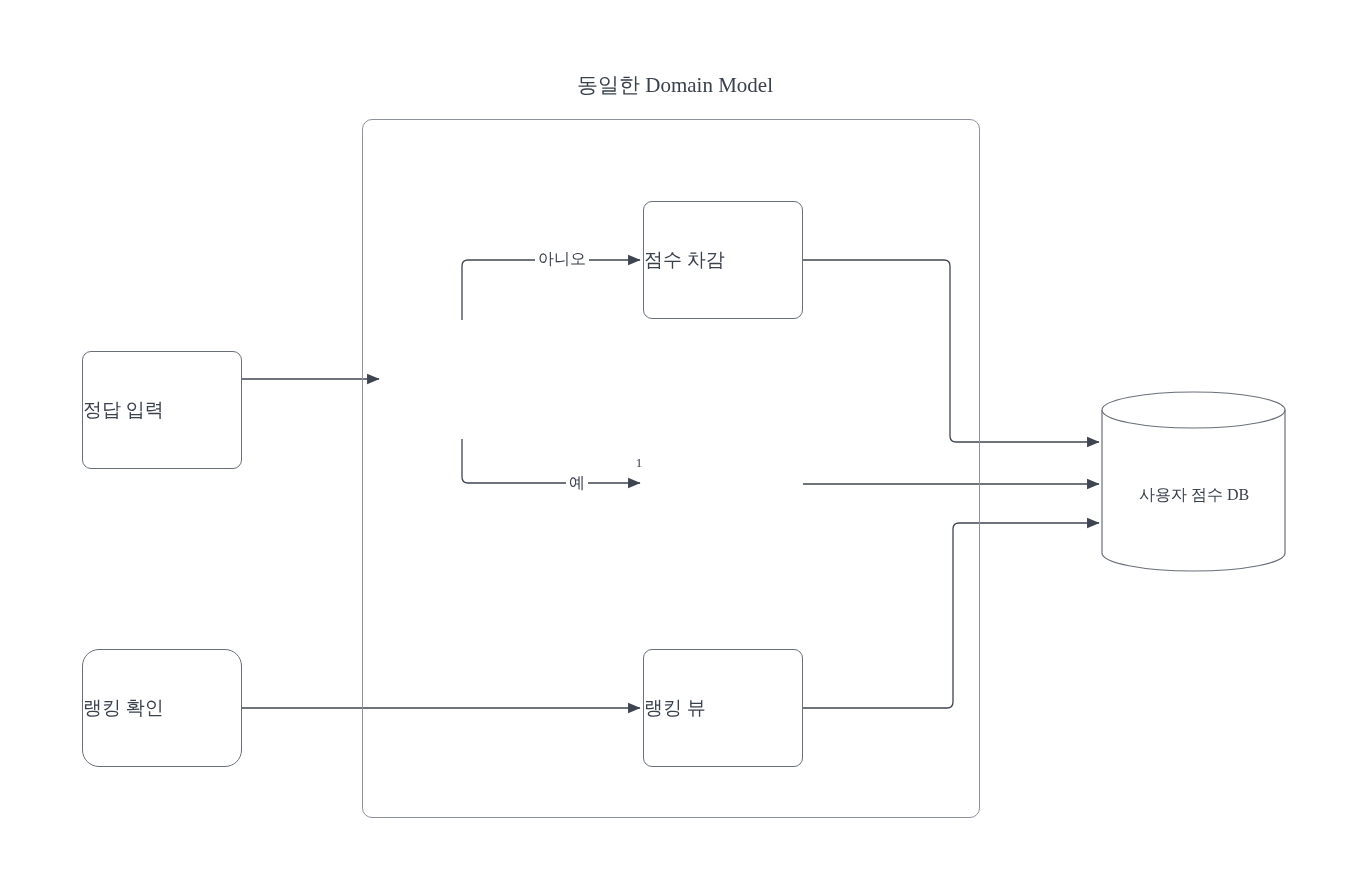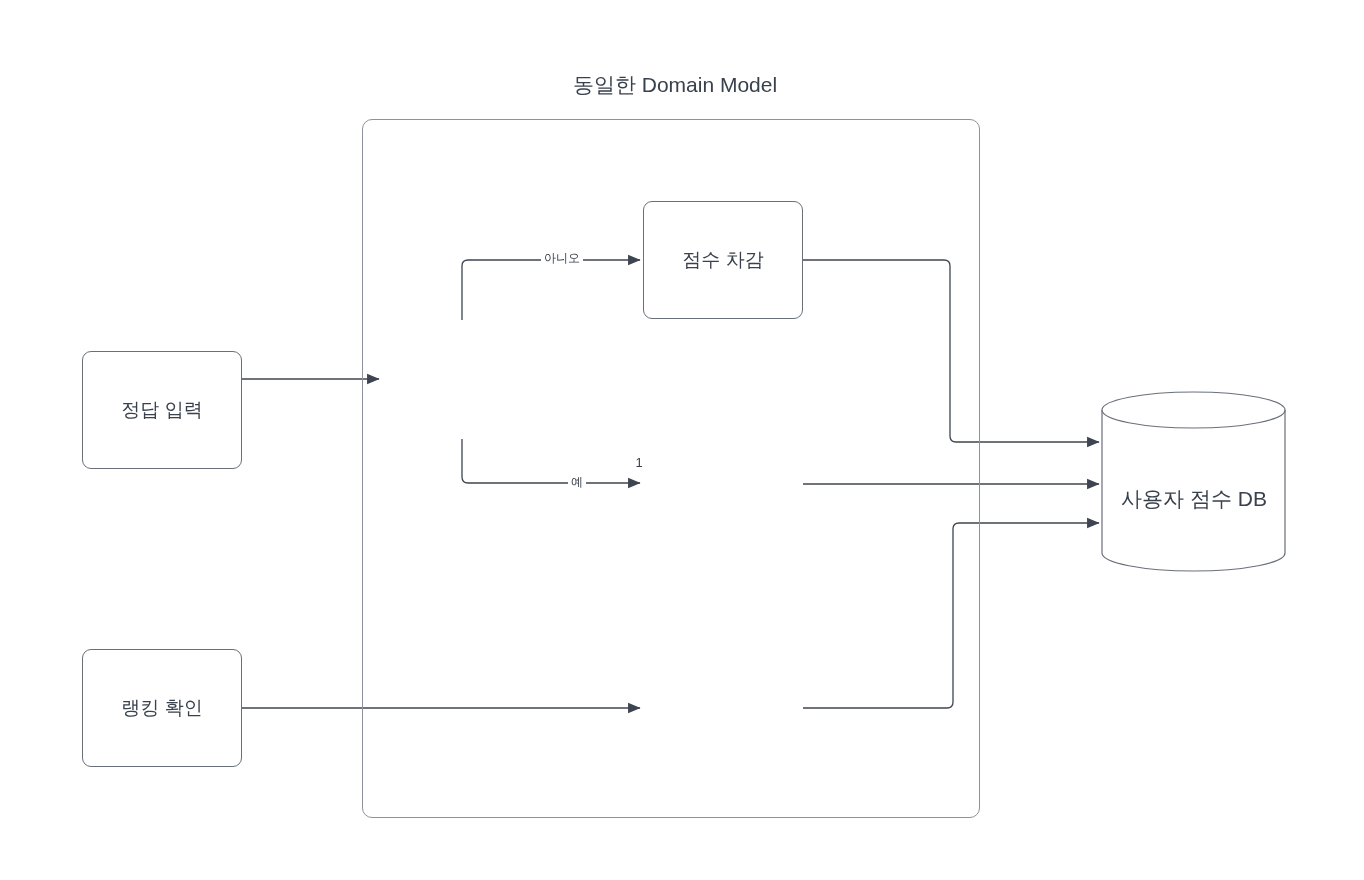--- a/index.html
+++ b/index.html
@@ -1,50 +1,50 @@
 <!DOCTYPE html>
 <html style="--background: #ffffff; --text: #39414d; --edge: #3e4450; --node-border: #6a707a; --container-border: #8d929b;"><head>
 <meta charset="utf-8">
 <style>
   html,body{margin:0;padding:0;background:#fff;}
   .canvas{
     position:relative;width:1364px;height:880px;overflow:hidden;
     background:var(--background,#ffffff);
-    font-family:Liberation Sans, sans-serif;
+    font-family:Liberation Serif, serif;
     color:var(--text,#39414d);
   }
   .edges-svg{position:absolute;left:0;top:0;width:1364px;height:880px;}
   .group-box{
     position:absolute;left:362px;top:119px;width:618px;height:699px;
     border:1px solid var(--container-border,#8d929b);border-radius:10px;
     background:transparent;box-sizing:border-box;
   }
   .diagram-title{
     position:absolute;left:462px;top:72px;width:426px;
     text-align:center;font-size:21px;line-height:26px;
     color:var(--text,#39414d);
   }
   .node{
-    position:absolute;display:flex;align-items:center;justify-content:center;
+    position:absolute;display:flex;align-items:center;justify-content:flex-start;
     background:#ffffff;border:1px solid var(--node-border,#6a707a);
     border-radius:9px;font-size:19px;box-sizing:border-box;text-align:center;
   }
   #n-answer-input  {left:82px; top:320px;width:160px;height:118px;margin-top:31px;}
   #n-is-correct    {left:382px;top:320px;width:161px;height:119px;}
   #n-score-deduct  {left:643px;top:201px;width:160px;height:118px;}
   #n-score-increase{left:643px;top:424px;width:160px;height:119px;}
   #n-ranking-view  {left:643px;top:649px;width:160px;height:118px;}
-  #n-ranking-check {left:82px; top:649px;width:160px;height:118px;}
+  #n-ranking-check {left:82px; top:649px;width:160px;height:118px;border-radius:17px;}
   .db-label{
     position:absolute;left:1104px;top:485px;width:180px;
-    text-align:center;font-size:21px;
+    text-align:center;font-size:16px;
   }
   .edge-label{
     position:absolute;transform:translate(-50%,-50%);
-    background:#ffffff;padding:0 3px;font-size:12px;line-height:19px;
+    background:#ffffff;padding:0 3px;font-size:16px;line-height:19px;
     white-space:nowrap;
   }
   #lbl-no {left:562px;top:258px;}
   #lbl-yes{left:577px;top:482px;}
   #lbl-one{left:639px;top:462px;font-size:13px;padding:0 1px;}
 </style>
 </head>
 <body>
 
 <div class="canvas">
@@ -79,20 +79,23 @@
   <div class="group-box"></div>
 
   <div class="diagram-title">동일한 Domain Model</div>
 
   <div class="node" id="n-answer-input">
     <span>정답 입력</span>
   </div>
   <div class="node" id="n-score-deduct">
     <span>점수 차감</span>
   </div>
+  <div class="node" id="n-ranking-view">
+    <span>랭킹 뷰</span>
+  </div>
   <div class="node" id="n-ranking-check">
     <span>랭킹 확인</span>
   </div>
 
   <div class="db-label">사용자 점수 DB</div>
 
   <span class="edge-label" id="lbl-no">아니오</span>
   <span class="edge-label" id="lbl-yes">예</span>
   <span class="edge-label" id="lbl-one">1</span>
 

